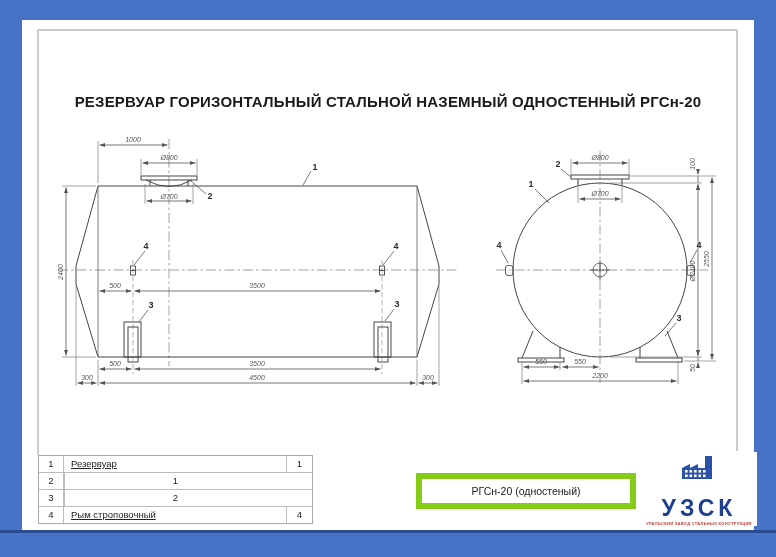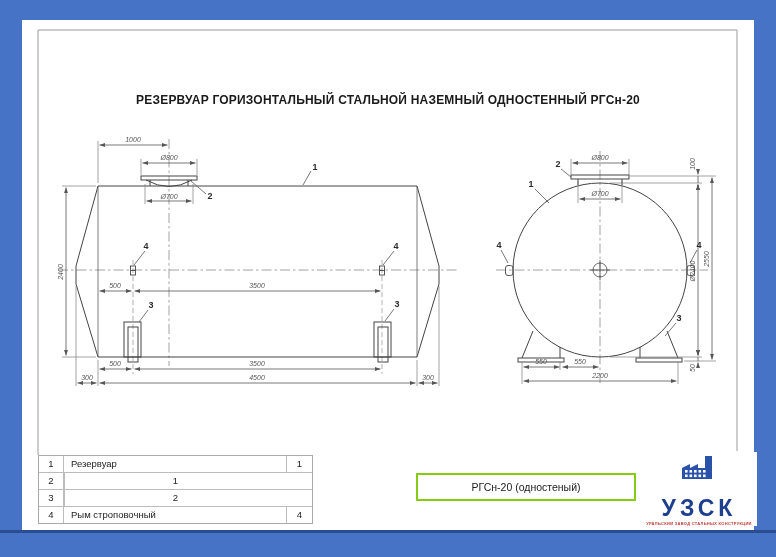--- a/index.html
+++ b/index.html
@@ -1,37 +1,37 @@
 <!DOCTYPE html>
 <html><head>
 <meta charset="utf-8">
 <style>
   html,body{margin:0;padding:0;background:#3a62b5;}
   .canvas{position:relative;width:776px;height:557px;background:#4673c5;overflow:hidden;
           font-family:"Liberation Sans",sans-serif;}
   .page{position:absolute;left:22px;top:20px;width:732px;height:510px;background:#ffffff;}
   .page-shadow{position:absolute;left:0;top:530px;width:776px;height:3px;background:#2b4d94;}
   .sheet-title{position:absolute;left:22px;top:93px;width:732px;text-align:center;
-               font-size:12px;font-weight:bold;color:#1a1a1a;letter-spacing:.2px;}
+               font-size:15px;font-weight:bold;color:#1a1a1a;letter-spacing:.2px;}
   svg text{font-family:"Liberation Sans",sans-serif;}
   .dimtxt{font-size:7px;font-style:italic;fill:#555;}
   .callout{font-size:9px;font-weight:bold;fill:#2b2b2b;}
 
   
   .parts-table{position:absolute;left:38px;top:455px;width:275px;border:1px solid #a9a9a9;
                box-sizing:border-box;background:#fff;}
   .prow{display:grid;grid-template-columns:25px 1fr 26px;height:16px;line-height:16px;
         border-top:1px solid #bcbcbc;font-size:9.5px;color:#222;}
   .prow:first-child{border-top:none;}
   .prow .c1{text-align:center;border-right:1px solid #bcbcbc;}
-  .prow .c2{padding-left:7px;text-align:left;}
+  .prow .c2{padding-left:7px;text-align:left;text-decoration:underline;}
   .prow .c3{text-align:center;border-left:1px solid #bcbcbc;}
 
   
-  .title-block{position:absolute;left:416px;top:473px;width:220px;border:2px solid #84cc16;
+  .title-block{position:absolute;left:416px;top:473px;width:220px;border:6px solid #84cc16;
                box-sizing:border-box;background:#fff;}
   .tb-row{height:24px;line-height:24px;text-align:center;font-size:10.5px;color:#222;}
   .tb-row + .tb-row{border-top:1px solid #bcbcbc;}
 
   
   .logo{position:absolute;left:641px;top:452px;width:116px;height:74px;display:flex;
         flex-direction:column;align-items:center;justify-content:center;background:#fff;}
   .logo-acronym{font-size:23px;font-weight:bold;color:#1d3f8f;letter-spacing:4px;line-height:1.0;margin-top:17px;}
   .logo-subtitle{font-size:4px;font-weight:bold;color:#c23b33;letter-spacing:.3px;white-space:nowrap;margin-top:1px;}
 </style>

